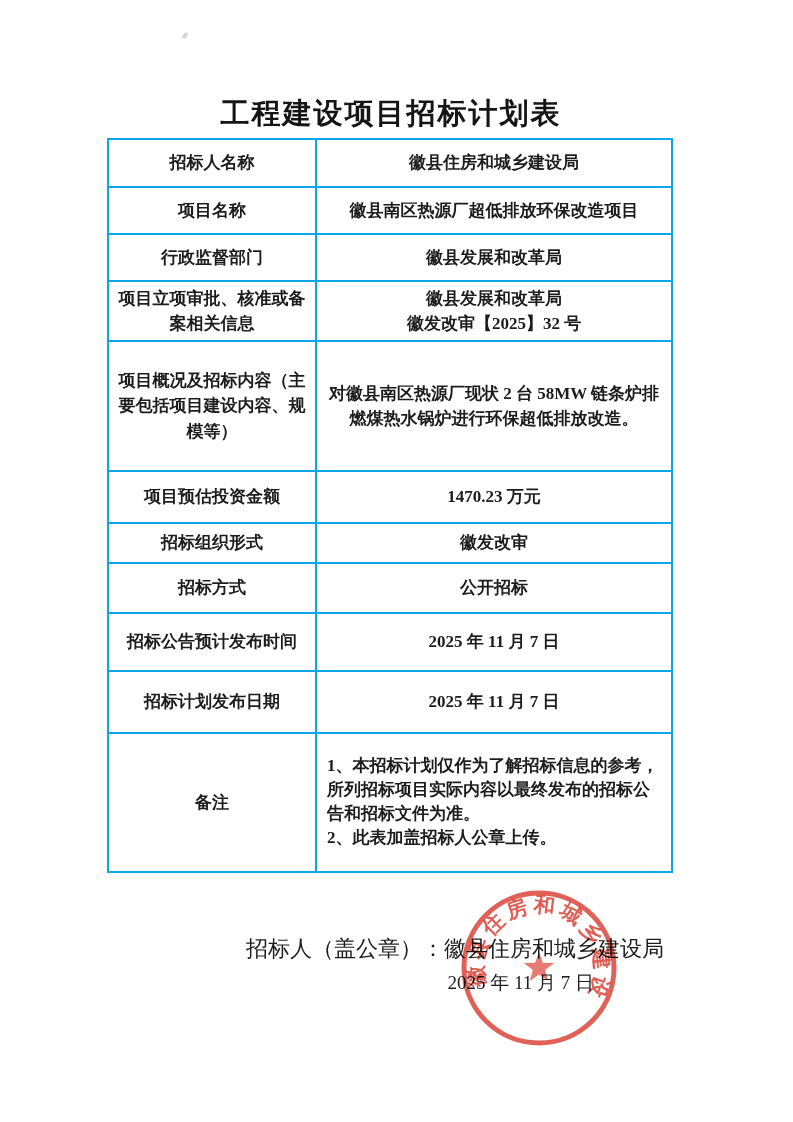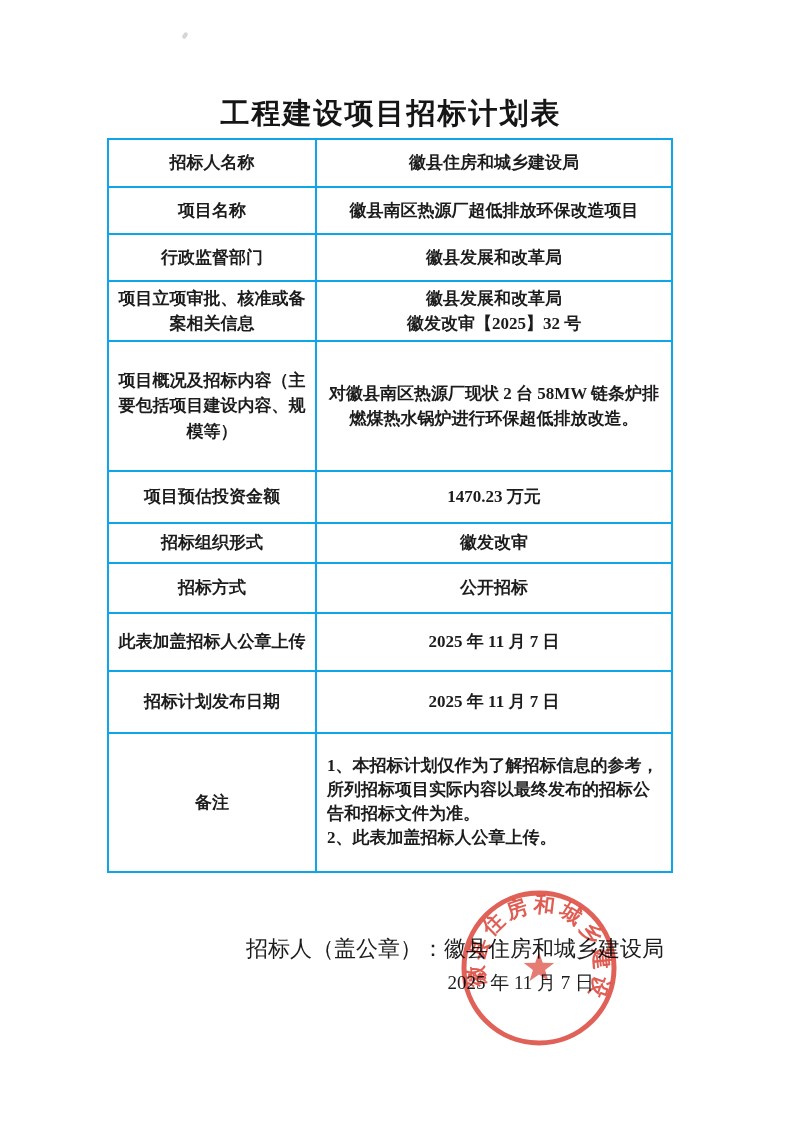--- a/index.html
+++ b/index.html
@@ -150,21 +150,21 @@
       </tr>
       <tr class="r8">
         <td class="label-cell">招标组织形式</td>
         <td class="value-cell">徽发改审</td>
       </tr>
       <tr class="r9">
         <td class="label-cell">招标方式</td>
         <td class="value-cell">公开招标</td>
       </tr>
       <tr class="r10">
-        <td class="label-cell">此表加盖招标人公章上传</td>
+        <td class="label-cell">招标公告预计发布时间</td>
         <td class="value-cell">2025 年 11 月 7 日</td>
       </tr>
       <tr class="r11">
         <td class="label-cell">招标计划发布日期</td>
         <td class="value-cell">2025 年 11 月 7 日</td>
       </tr>
       <tr class="r12">
         <td class="label-cell">备注</td>
         <td class="value-cell left">1、本招标计划仅作为了解招标信息的参考，所列招标项目实际内容以最终发布的招标公告和招标文件为准。
 2、此表加盖招标人公章上传。</td>

